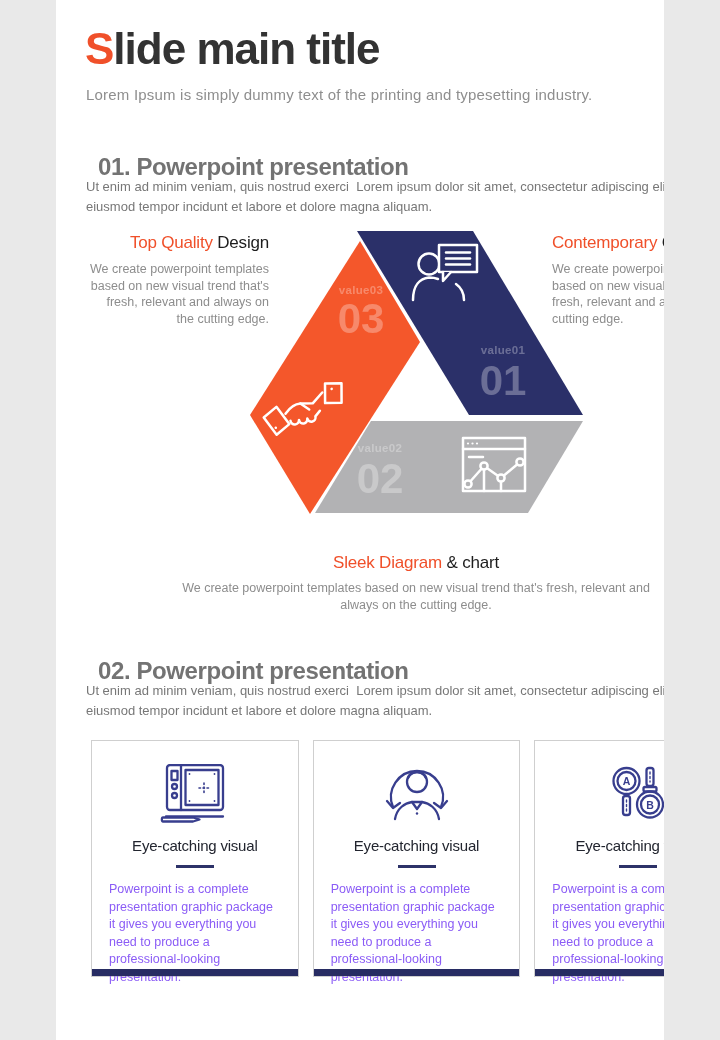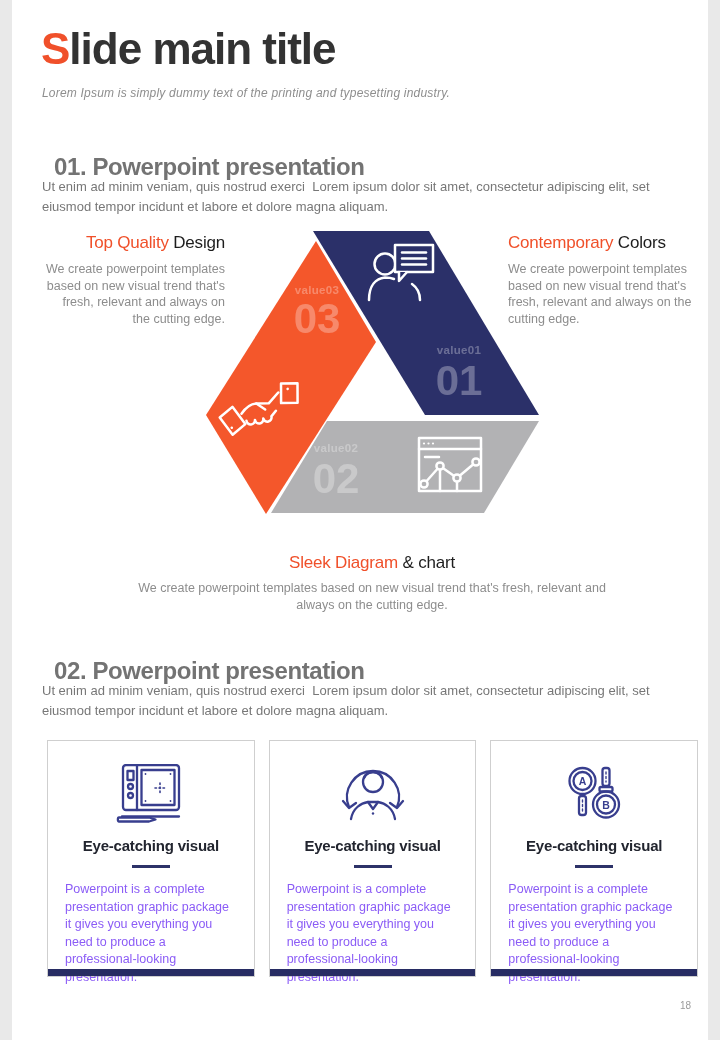--- a/index.html
+++ b/index.html
@@ -1,29 +1,29 @@
 <!DOCTYPE html>
 <html><head>
 <meta charset="utf-8">
 <style>
   html,body{margin:0;padding:0;background:#e9e9e9;}
   .page{
-    position:relative; width:696px; height:1040px; margin:0 auto;
+    position:relative; width:608px; height:1040px; margin:0 auto;
     background:#ffffff; overflow:hidden;
     font-family:"Liberation Sans", sans-serif; color:#333;
   }
   
   .page-title{
     position:absolute; left:29px; top:27px; margin:0;
     font-size:44px; line-height:1; font-weight:800; letter-spacing:-1px; color:#333333;
   }
   .page-title .accent{color:#F0502A;}
   .page-subtitle{
     position:absolute; left:30px; top:86px; margin:0;
-    font-size:12px; color:#8e8e8e; letter-spacing:.2px;font-style:italic;
+    font-size:15px; color:#8e8e8e; letter-spacing:.2px;
   }
   
   .sec-heading{
     position:absolute; left:30px; margin:12px;
     font-size:24px; line-height:1; font-weight:800; letter-spacing:-.4px; color:#737373;
   }
   .sec-body{
     position:absolute; left:30px; width:660px; margin:0;
     font-size:13px; line-height:1.5; color:#777777; white-space:pre-wrap;
   }
@@ -46,21 +46,21 @@
   .triangle .lbl{font-size:11.5px; letter-spacing:.3px;}
   .triangle .num{font-size:42px; letter-spacing:0;}
   .icon-stroke{stroke:#ffffff; stroke-width:2.5; fill:none; stroke-linecap:round; stroke-linejoin:round;}
   
   .cards{position:absolute; left:35px; top:740px; width:651px; height:237px; display:flex; gap:14px;}
   .card{
     position:relative; flex:1; background:#fff; border:1px solid #cfcfcf;
     box-sizing:border-box;
   }
   .card .icon-box{height:64px; margin-top:22px; display:flex; align-items:center; justify-content:center;}
-  .card h4{margin:10px 0 0 0; text-align:center; font-size:15px; font-weight:700; color:#22252f; letter-spacing:-.2px;}
+  .card h4{margin:10px 0 0 0; text-align:center; font-size:15px; font-weight:400; color:#22252f; letter-spacing:-.2px;}
   .card .divider{width:38px; height:3px; background:#2d3268; margin:11px auto 0 auto;}
   .card p{margin:13px 17px 0 17px; font-size:12.5px; line-height:1.4; color:#8b5cf6;}
   .card .bottom-bar{position:absolute; left:0; right:0; bottom:0; height:7px; background:#272c63;}
   .card-icon{stroke:#383E8E; stroke-width:2.3; fill:none; stroke-linecap:round; stroke-linejoin:round;}
   .card-icon-letter{font-family:"Liberation Sans",sans-serif; font-size:10.5px; font-weight:bold; fill:#383E8E; text-anchor:middle;}
   
   .page-number{position:absolute; left:668px; top:1000px; font-size:10px; color:#9b9b9b;}
 </style>
 </head>
 <body>

